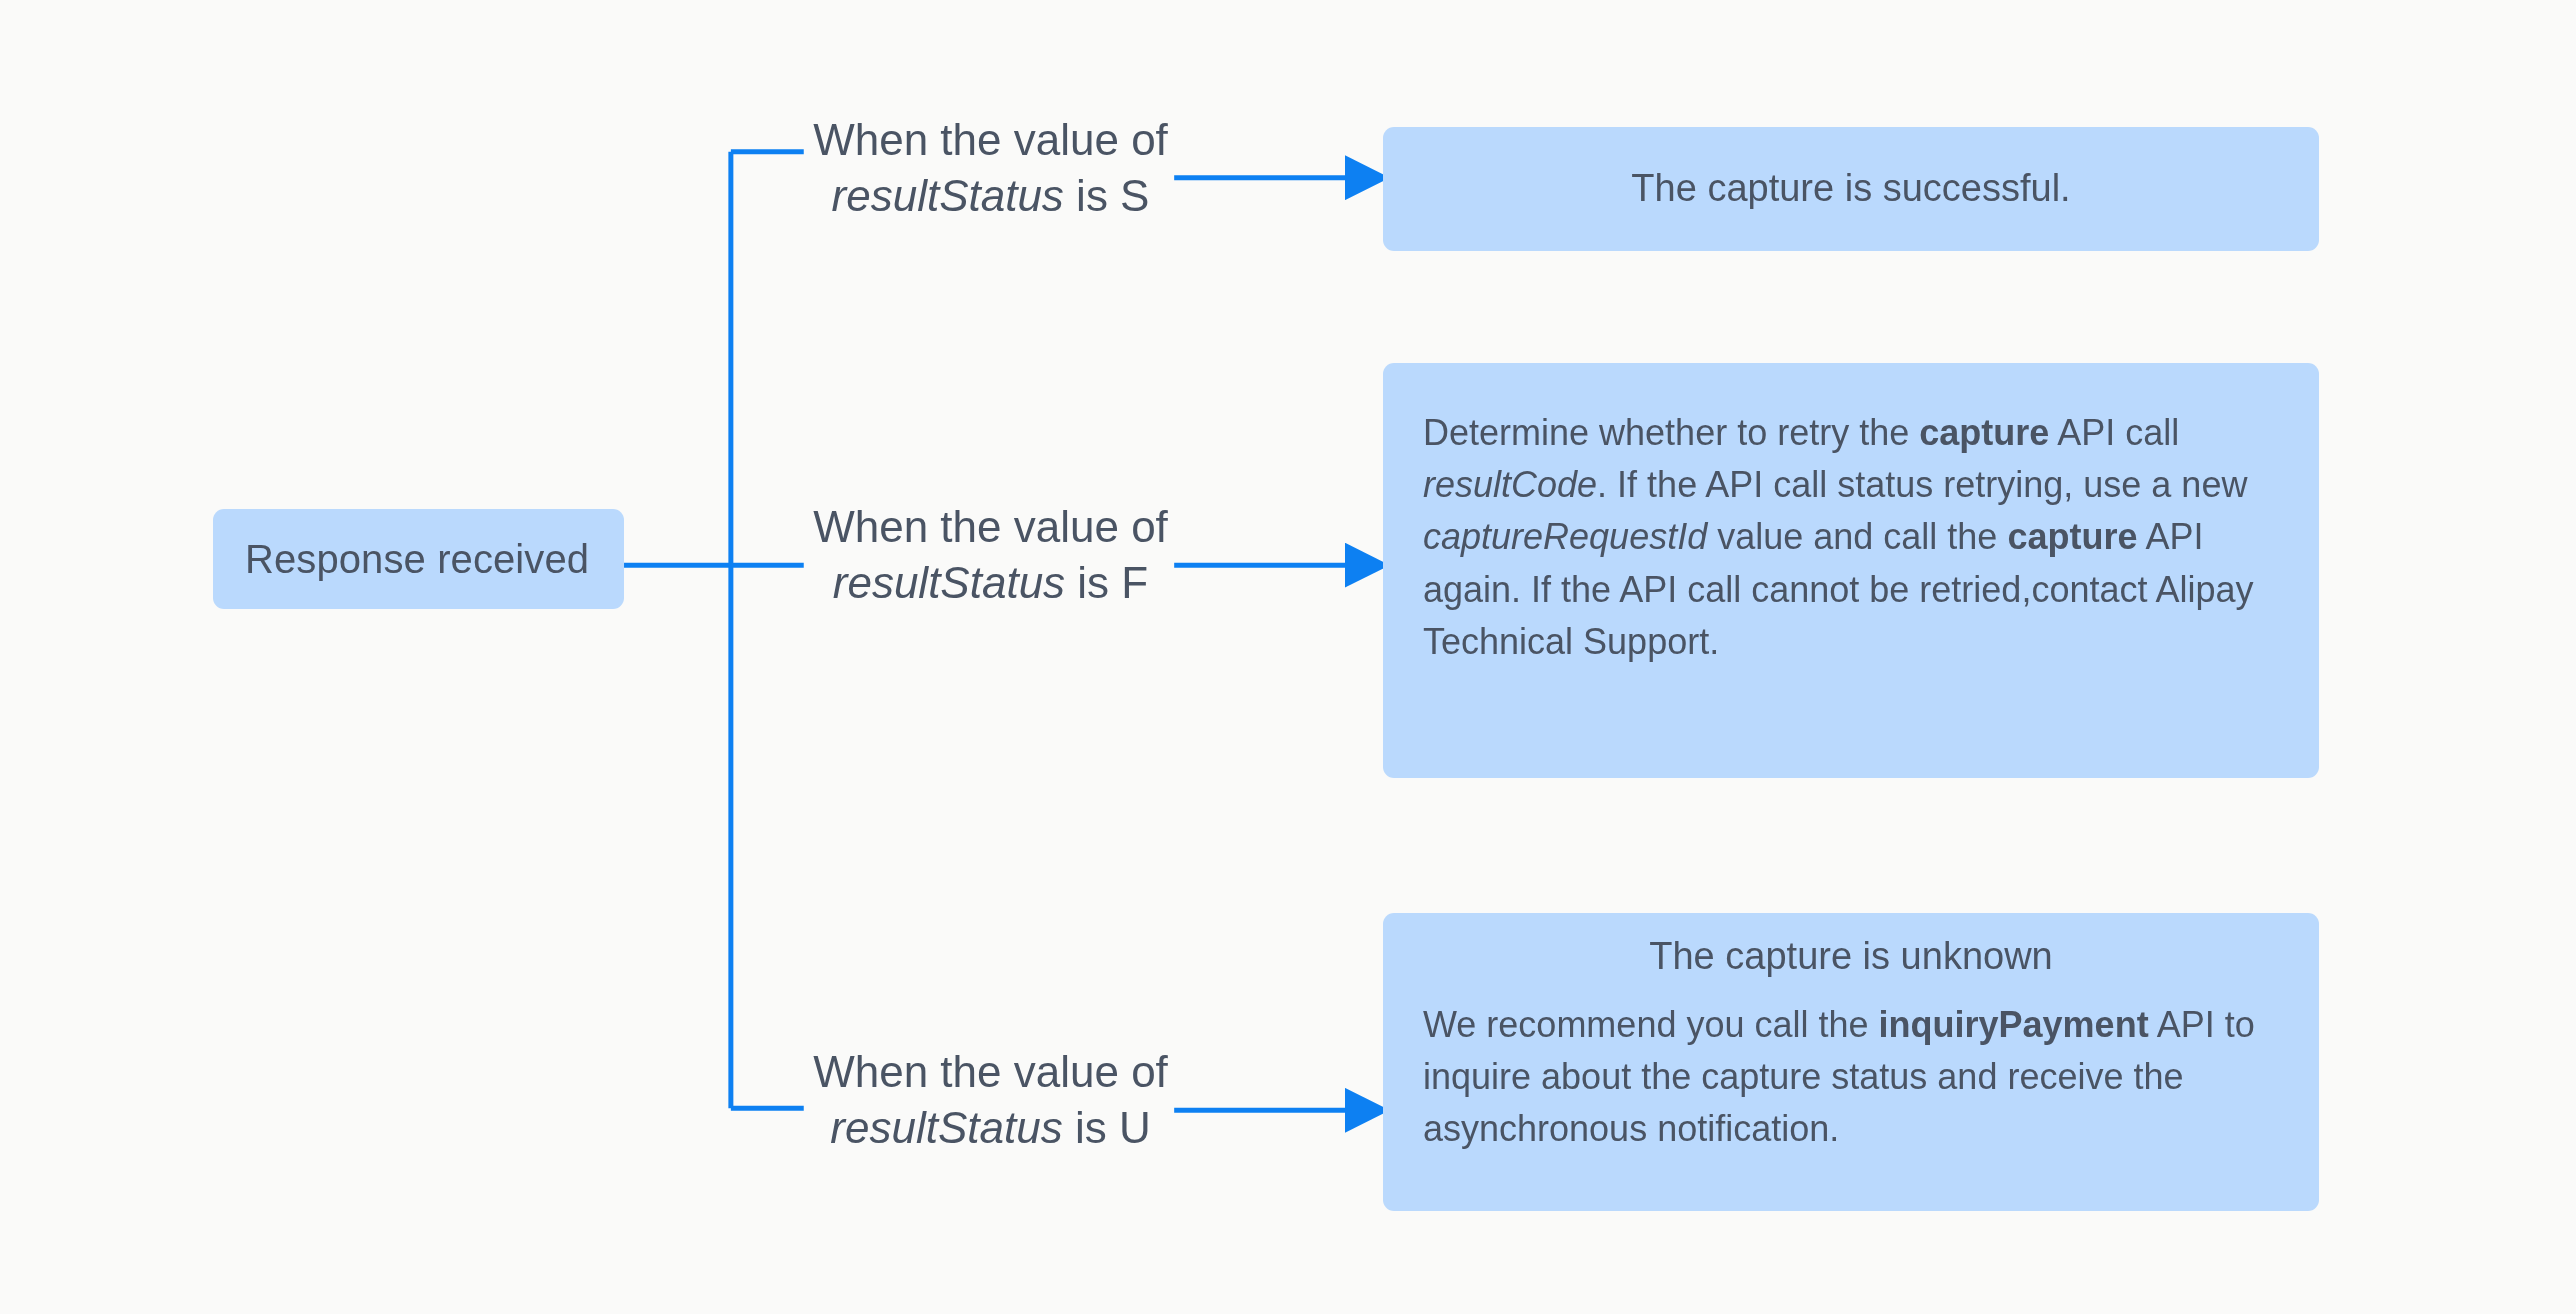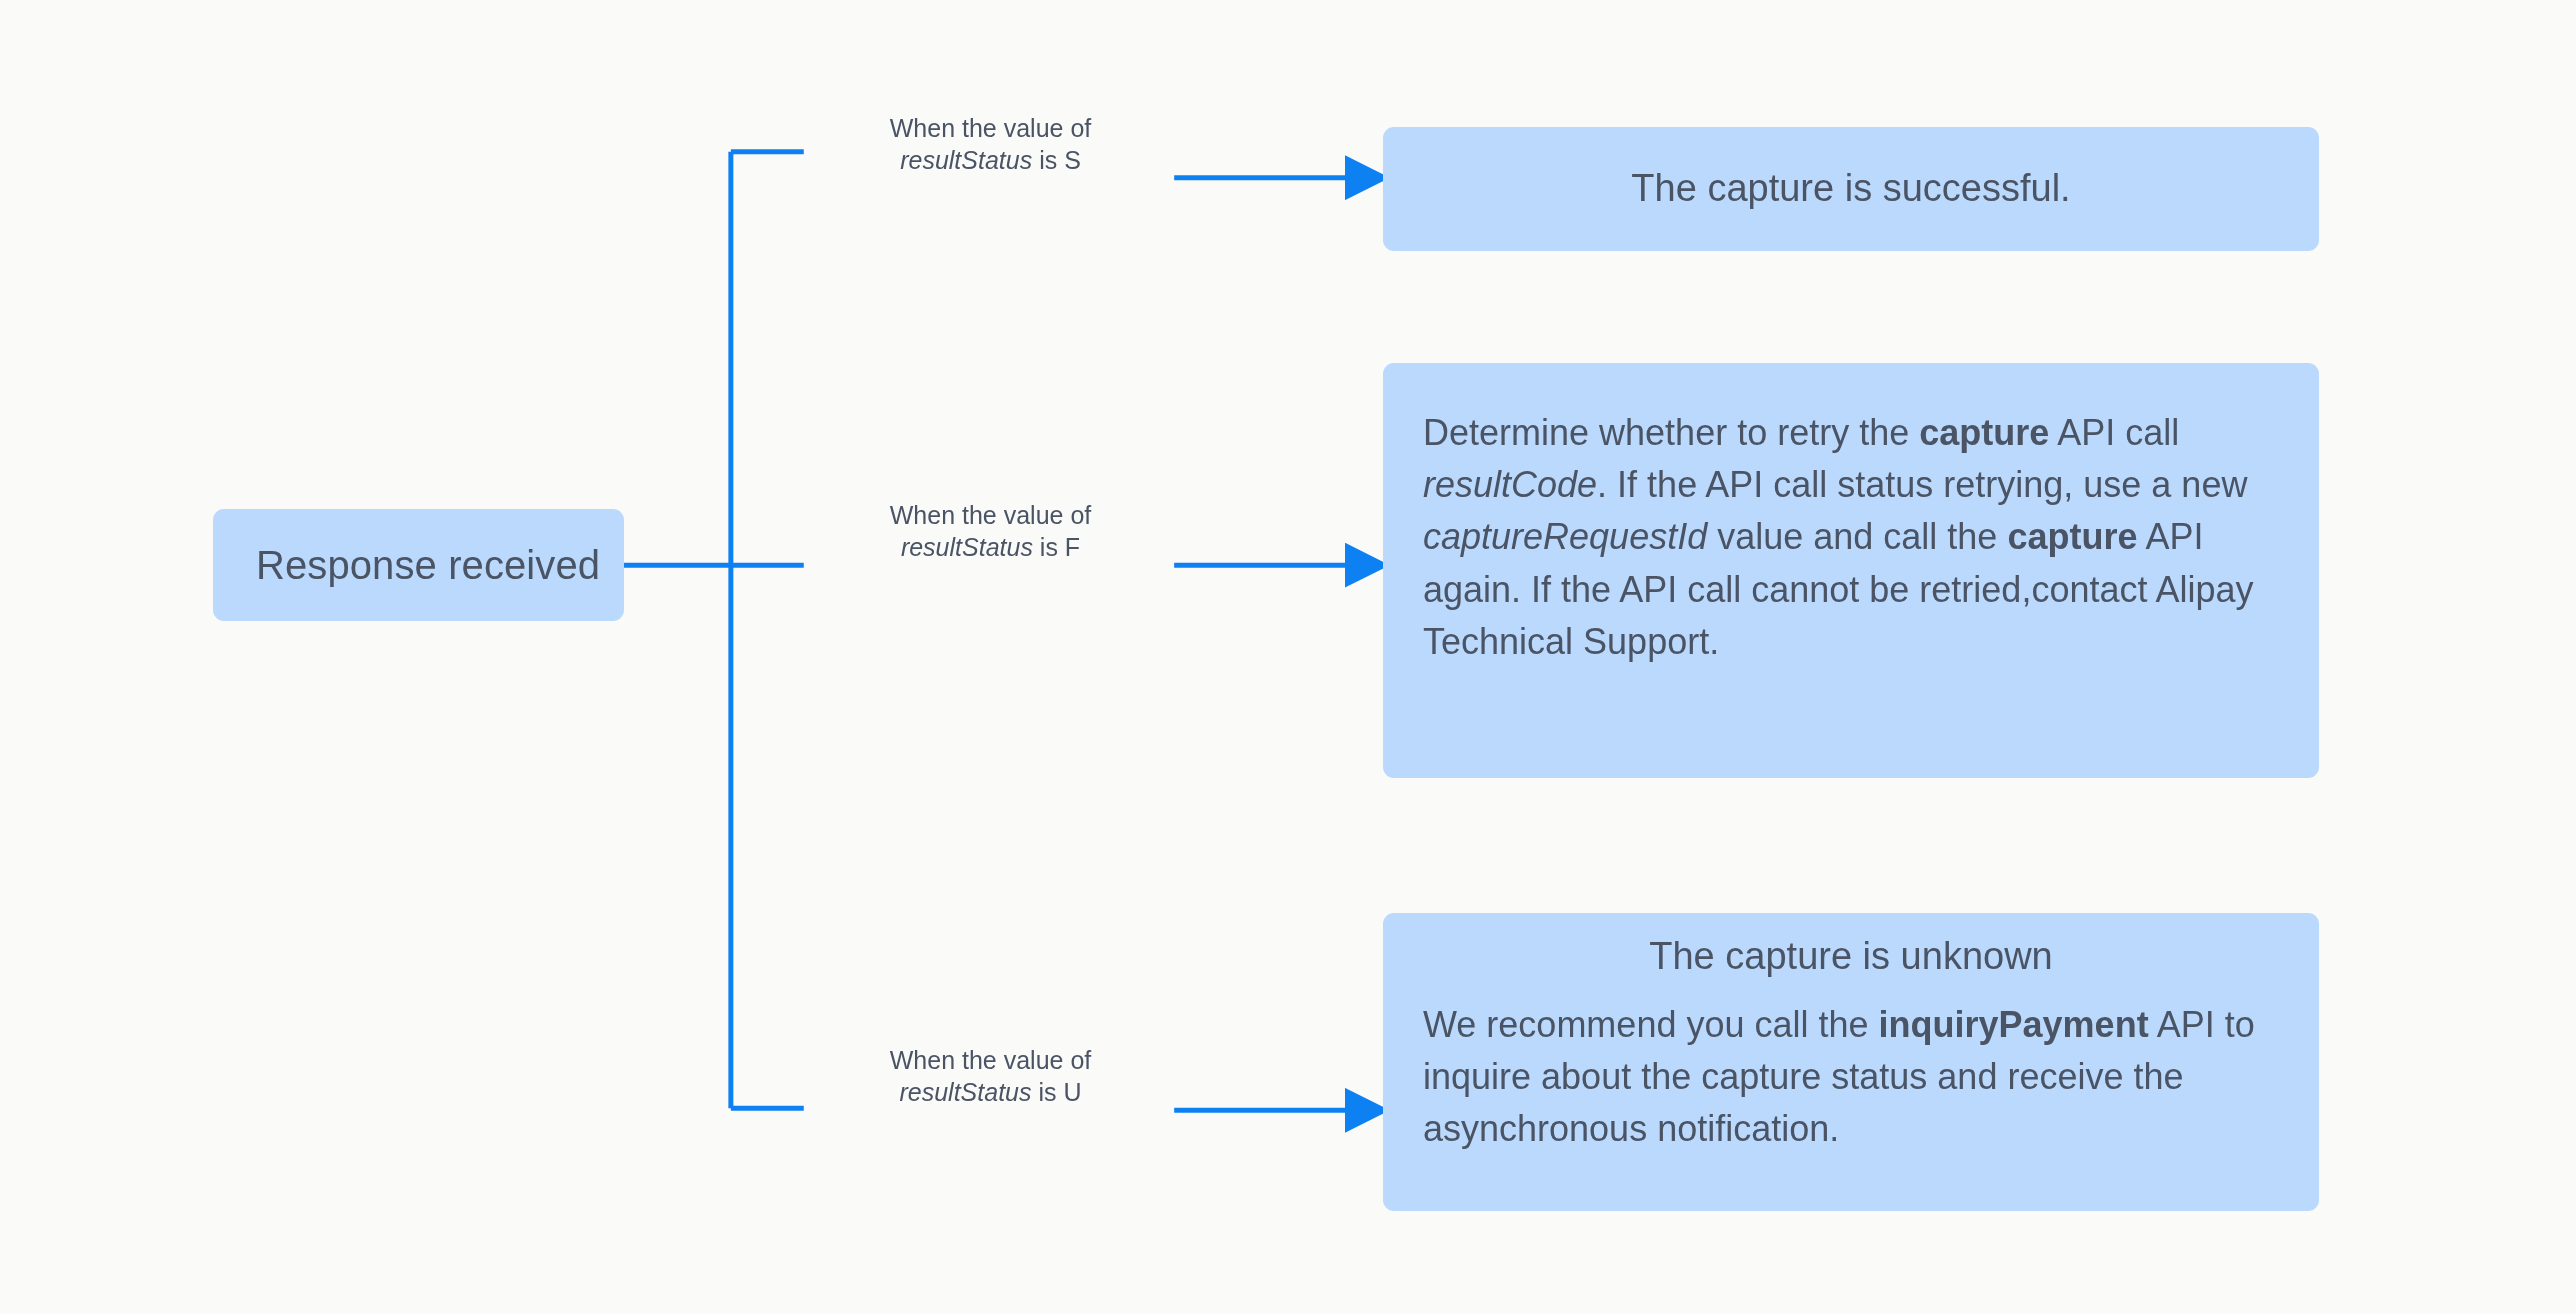--- a/index.html
+++ b/index.html
@@ -40,25 +40,25 @@
     background: #BAD9FD;
     border-radius: 11px;
     box-sizing: border-box;
     color: #4A5464;
   }
 
   #source-node {
     left: 213px;
     top: 509px;
     width: 411px;
-    height: 112px;
+    height: 100px;
     display: flex;
     align-items: center;
     justify-content: flex-start;
-    padding-left: 43px;
+    padding-left: 32px;
   }
   #source-node .node-title {
     font-size: 40px;
     line-height: 1.2;
     letter-spacing: 0.1px;
     color: #4A5464;
   }
 
   #result-node-success {
     left: 1383px;
@@ -108,21 +108,21 @@
   .result-body i {
     font-style: italic;
     margin-top: 28px;
   }
 
   
   .edge-label {
     position: absolute;
     width: 399px;
     text-align: center;
-    font-size: 25px;
+    font-size: 44px;
     line-height: 1.28;
     color: #4A5464;
   }
   .edge-label i {
     font-style: italic;
   }
   #edge-label-s { left: 791px; top: 112px; }
   #edge-label-f { left: 791px; top: 499px; }
   #edge-label-u { left: 791px; top: 1044px; }
 </style>

